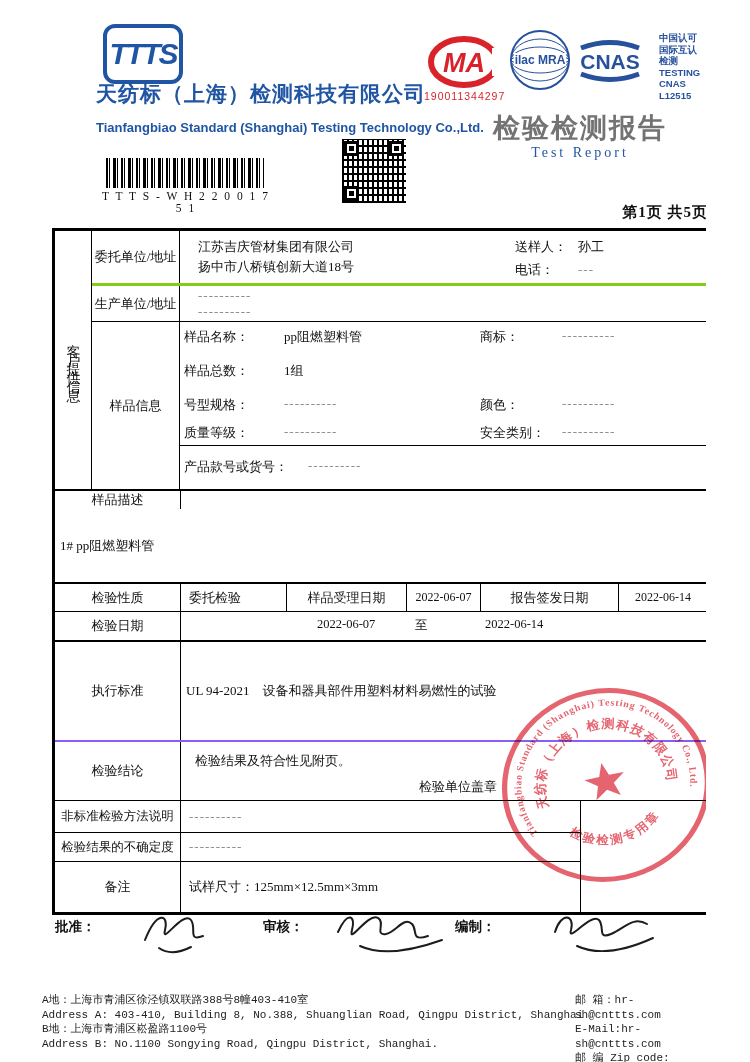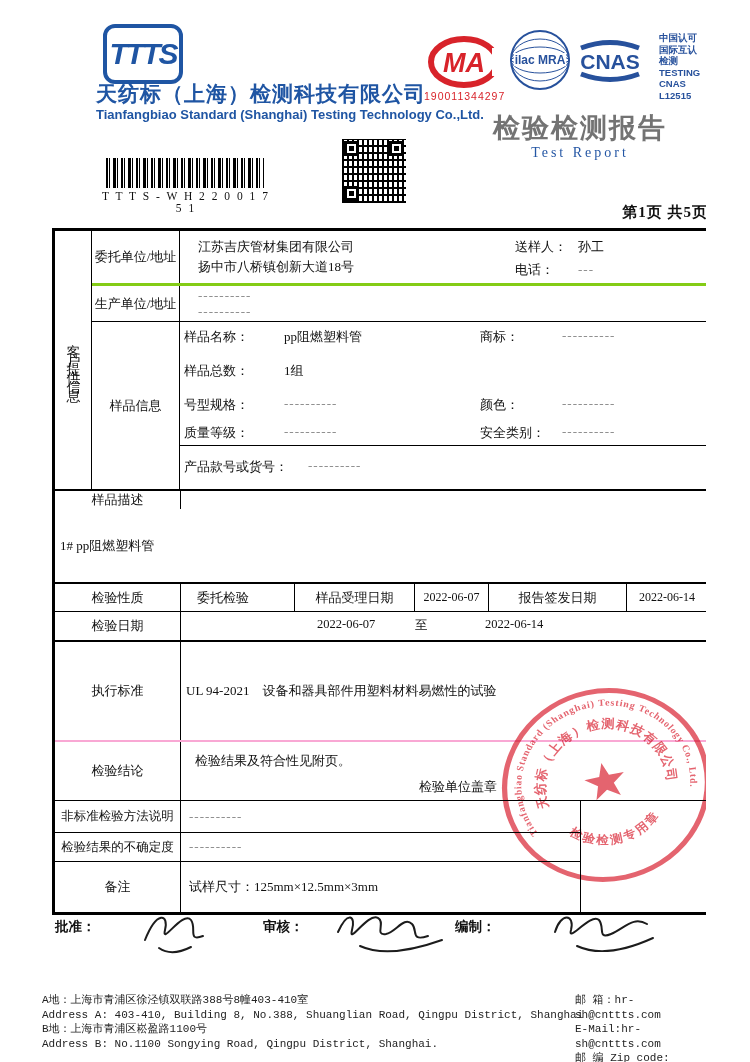--- a/index.html
+++ b/index.html
@@ -5,21 +5,21 @@
   html,body{margin:0;padding:0;background:#ffffff;}
   .page{position:relative;width:706px;height:1062px;background:#fff;overflow:hidden;
         font-family:"Liberation Serif",serif;color:#111;}
   .abs{position:absolute;}
   
   .logo-box{left:103px;top:24px;width:72px;height:52px;border:4px solid #1f55a3;border-radius:12px;
             display:flex;align-items:center;justify-content:center;}
   .logo-box span{font-family:"Liberation Sans",sans-serif;font-style:italic;font-weight:bold;
                  font-size:30px;letter-spacing:-2px;color:#1f55a3;}
   .company-cn{left:96px;top:80px;font-size:21px;font-weight:bold;color:#1f55a3;letter-spacing:1px;}
-  .company-en{left:96px;top:107px;font-size:13px;font-weight:bold;color:#1f55a3;
+  .company-en{left:96px;top:120px;font-size:13px;font-weight:bold;color:#1f55a3;
               font-family:"Liberation Sans",sans-serif;}
   .cma-num{left:424px;top:90px;width:84px;text-align:left;color:#d8232a;font-size:10.5px;
            letter-spacing:1px;font-family:"Liberation Sans",sans-serif;}
   .cnas-side{left:647px;top:32px;color:#27519c;font-size:9.5px;line-height:11.5px;
              font-family:"Liberation Sans",sans-serif;font-weight:bold;margin-left:12px;}
   .title-cn{left:455px;top:110px;width:250px;text-align:center;font-size:27px;font-weight:bold;
             color:#737373;letter-spacing:2px;}
   .title-en{left:455px;top:145px;width:250px;text-align:center;font-size:14px;color:#2456a4;
             letter-spacing:3px;}
   .barcode{left:106px;top:158px;width:158px;height:30px;
@@ -56,21 +56,21 @@
   .row4{height:93px;border-top:2px solid #000;flex-direction:column;}
   .row4 .content{flex:1;display:flex;align-items:center;padding-left:5px;}
   .row5{height:29px;border-top:2px solid #000;}
   .c{border-right:1px solid #000;display:flex;align-items:center;}
   .cc{justify-content:center;text-align:center;}
   .row6{height:29px;border-top:1px solid #000;}
   .row6 .content{flex:1;position:relative;}
   .row6 .content span{position:absolute;top:5px;font-size:12.5px;}
   .row7{height:100px;border-top:2px solid #000;}
   .row7 .content{flex:1;display:flex;align-items:center;padding-left:5px;}
-  .row8{height:60px;border-top:2px solid #f9a8d4;}
+  .row8{height:60px;border-top:2px solid #8b5cf6;}
   .row8 .content{flex:1;position:relative;}
   .secB{flex:1;border-top:1px solid #000;display:flex;}
   .secB-left{width:525px;display:flex;flex-direction:column;}
   .secB-right{flex:1;border-left:1px solid #000;}
   .r9{height:31px;}
   .r10{height:29px;border-top:1px solid #000;}
   .r11{flex:1;border-top:1px solid #000;}
   .r9 .content,.r10 .content,.r11 .content{flex:1;display:flex;align-items:center;padding-left:8px;}
   .lblN{width:126px;border-right:1px solid #000;display:flex;align-items:center;justify-content:center;
         text-align:center;font-size:12.5px;}
@@ -198,21 +198,21 @@
       </div>
     </div>
 
     <div class="r row4">
       <div class="lblW">样品描述</div>
       <div class="content">1#  pp阻燃塑料管</div>
     </div>
 
     <div class="r row5">
       <div class="lblW">检验性质</div>
-      <div class="c" style="width:106px;padding-left:8px;margin-left:8px;">委托检验</div>
+      <div class="c" style="width:106px;padding-left:8px;">委托检验</div>
       <div class="c cc" style="width:120px;">样品受理日期</div>
       <div class="c cc" style="width:74px;font-size:12px;">2022-06-07</div>
       <div class="c cc" style="width:138px;">报告签发日期</div>
       <div class="cc" style="flex:1;display:flex;align-items:center;font-size:12px;">2022-06-14</div>
     </div>
 
     <div class="r row6">
       <div class="lblW">检验日期</div>
       <div class="content">
         <span style="left:136px;">2022-06-07</span>

